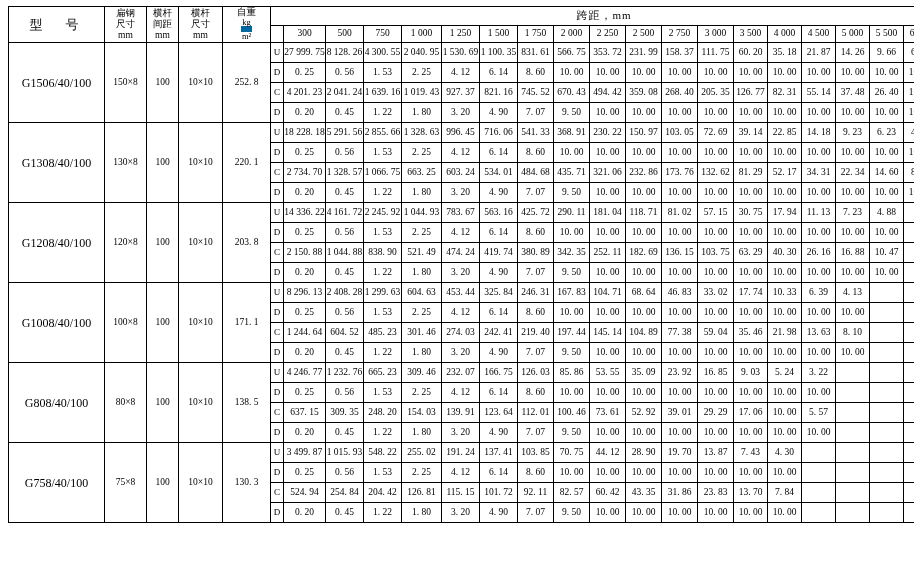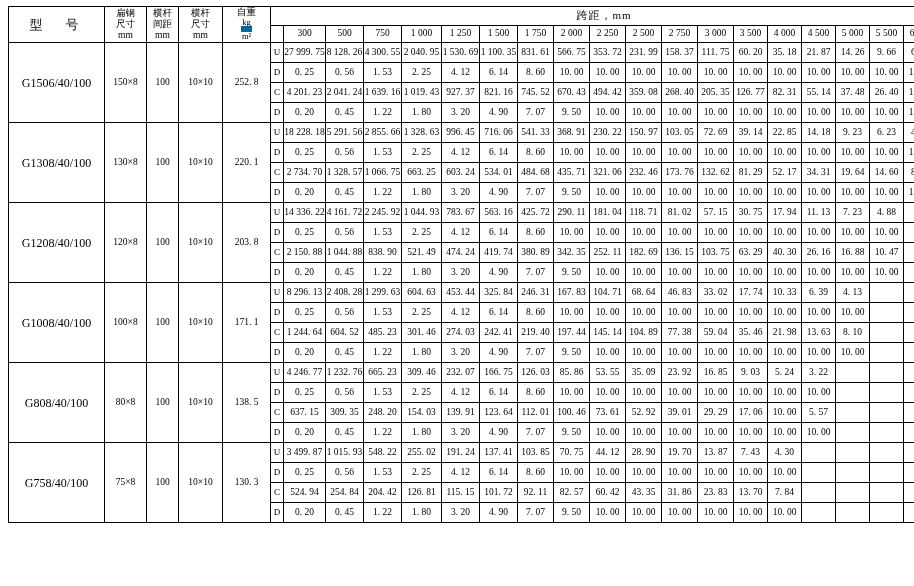--- a/index.html
+++ b/index.html
@@ -298,27 +298,27 @@
           <td class="lbl">C</td>
           <td class="num">2 734. 70</td>
           <td class="num">1 328. 57</td>
           <td class="num">1 066. 75</td>
           <td class="num">663. 25</td>
           <td class="num">603. 24</td>
           <td class="num">534. 01</td>
           <td class="num">484. 68</td>
           <td class="num">435. 71</td>
           <td class="num">321. 06</td>
-          <td class="num">232. 46</td>
+          <td class="num">232. 86</td>
           <td class="num">173. 76</td>
           <td class="num">132. 62</td>
           <td class="num">81. 29</td>
           <td class="num">52. 17</td>
           <td class="num">34. 31</td>
-          <td class="num">19. 64</td>
+          <td class="num">22. 34</td>
           <td class="num">14. 60</td>
           <td class="num">8. 81</td>
         </tr>
         <tr class="rowD2 group-sep">
           <td class="lbl">D</td>
           <td class="num">0. 20</td>
           <td class="num">0. 45</td>
           <td class="num">1. 22</td>
           <td class="num">1. 80</td>
           <td class="num">3. 20</td>

